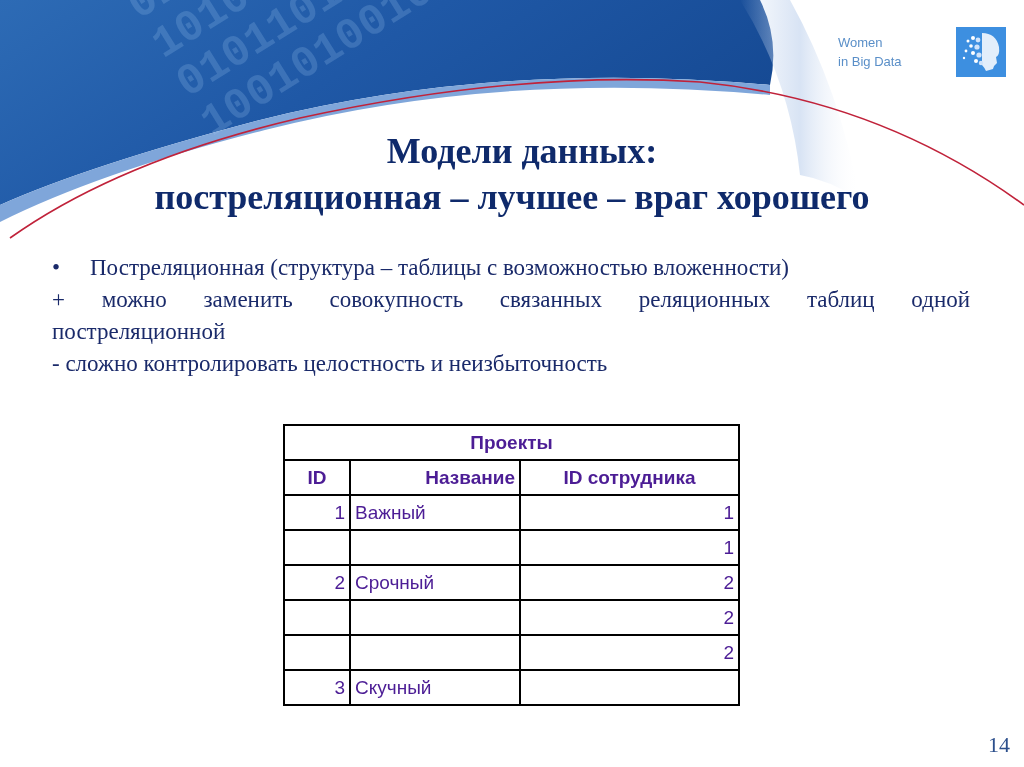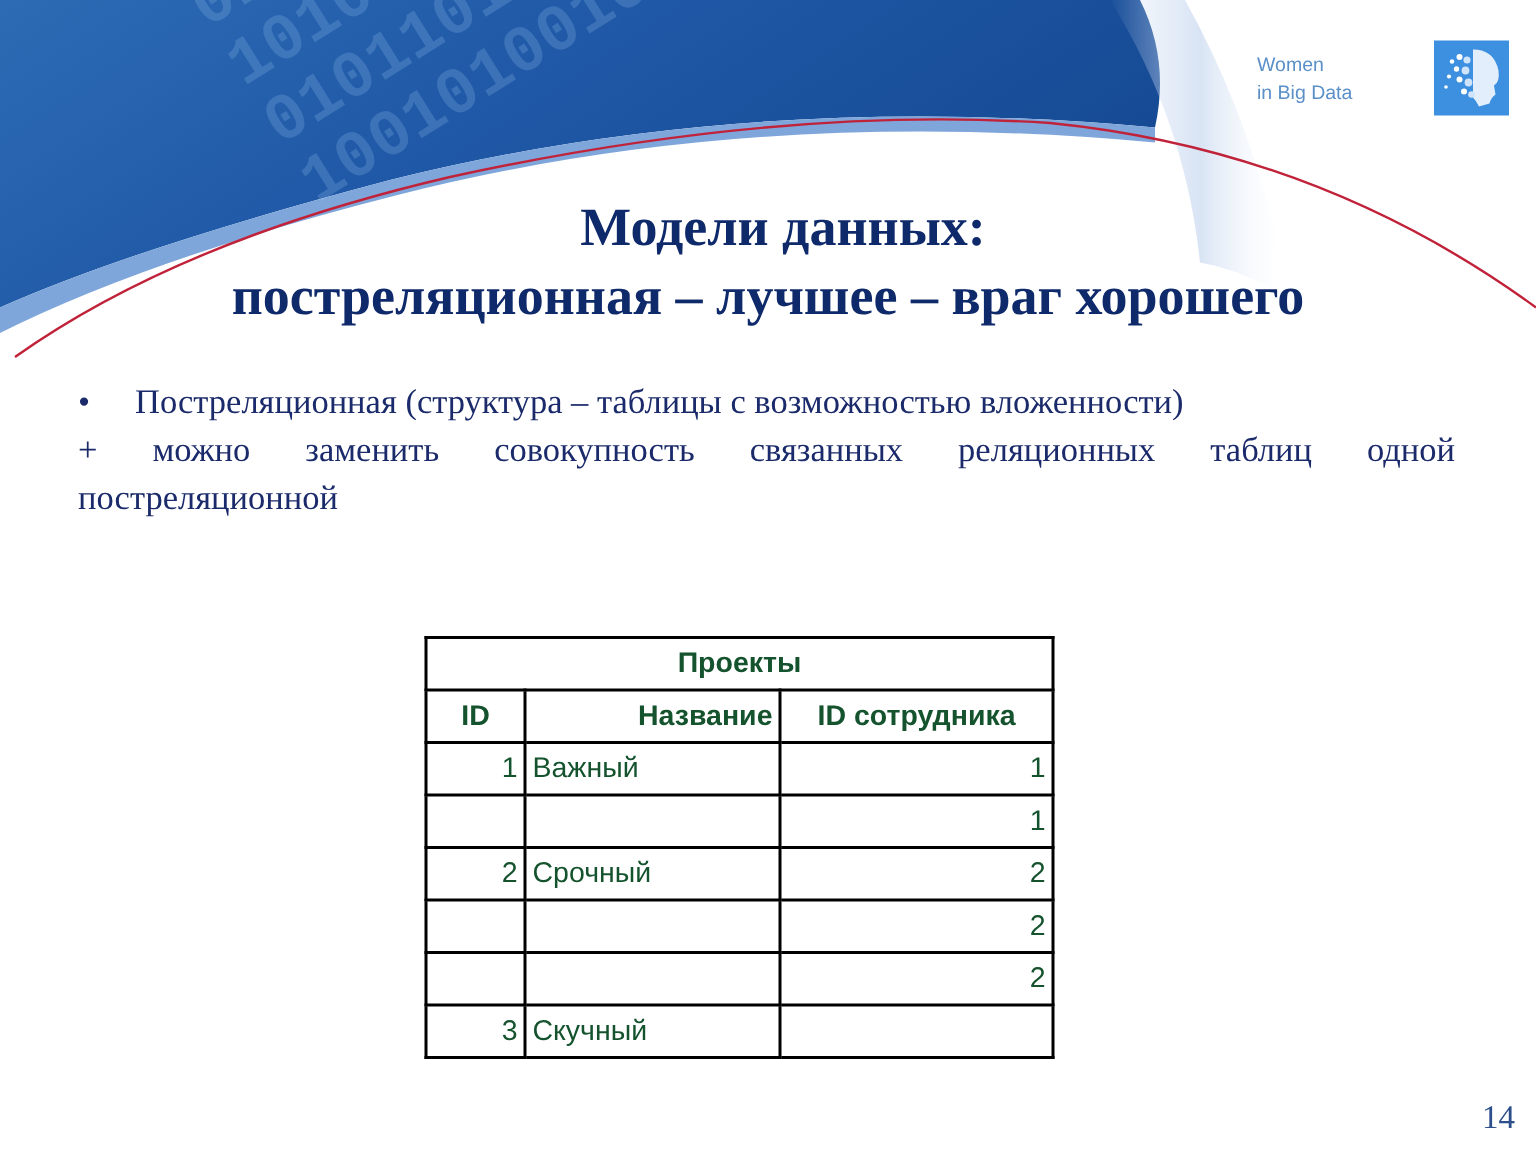--- a/index.html
+++ b/index.html
@@ -32,23 +32,23 @@
     .title .line1 { padding-left: 20px; }
     .title .line2 { padding-left: 0; }
     .body-text {
       position: absolute; left: 52px; top: 252px; width: 918px;
       color: #1a2a6a; font-size: 23px; line-height: 32px;
     }
     .bullet-line { display: flex; }
     .bullet { width: 38px; display: inline-block; }
     .justify { text-align: justify; text-align-last: justify; }
     table.projects {
-      position: absolute; left: 283px; top: 424px; width: 420px;
+      position: absolute; left: 283px; top: 424px; width: 457px;
       border-collapse: collapse; font-family: "Liberation Sans", sans-serif;
-      font-size: 19px; color: #14532d;
+      font-size: 19px; color: #4c1d95;
     }
     table.projects td, table.projects th {
       border: 2px solid #000; height: 33px; padding: 0 4px;
     }
     table.projects th { font-weight: bold; text-align: center; }
     .col-id { width: 56px; text-align: right; margin-top: 28px; }
     .col-name { width: 160px; text-align: left; }
     .col-emp { text-align: right; }
     .page-number {
       position: absolute; left: 988px; top: 732px;
@@ -116,20 +116,21 @@
     <div class="line2">постреляционная – лучшее – враг хорошего</div>
   </div>
 
   <div class="body-text">
     <div class="bullet-line">
       <span class="bullet">•</span>
       <span>Постреляционная (структура – таблицы с возможностью вложенности)</span>
     </div>
     <div class="justify">+ можно заменить совокупность связанных реляционных таблиц одной</div>
     <div>постреляционной</div>
+    <div>- сложно контролировать целостность и неизбыточность</div>
   </div>
 
   <table class="projects">
     <tbody>
         <tr>
       <th colspan="3">Проекты</th>
     </tr>
     <tr>
       <th class="col-id" style="text-align:center">ID</th>
       <th class="col-name" style="text-align:right">Название</th>

